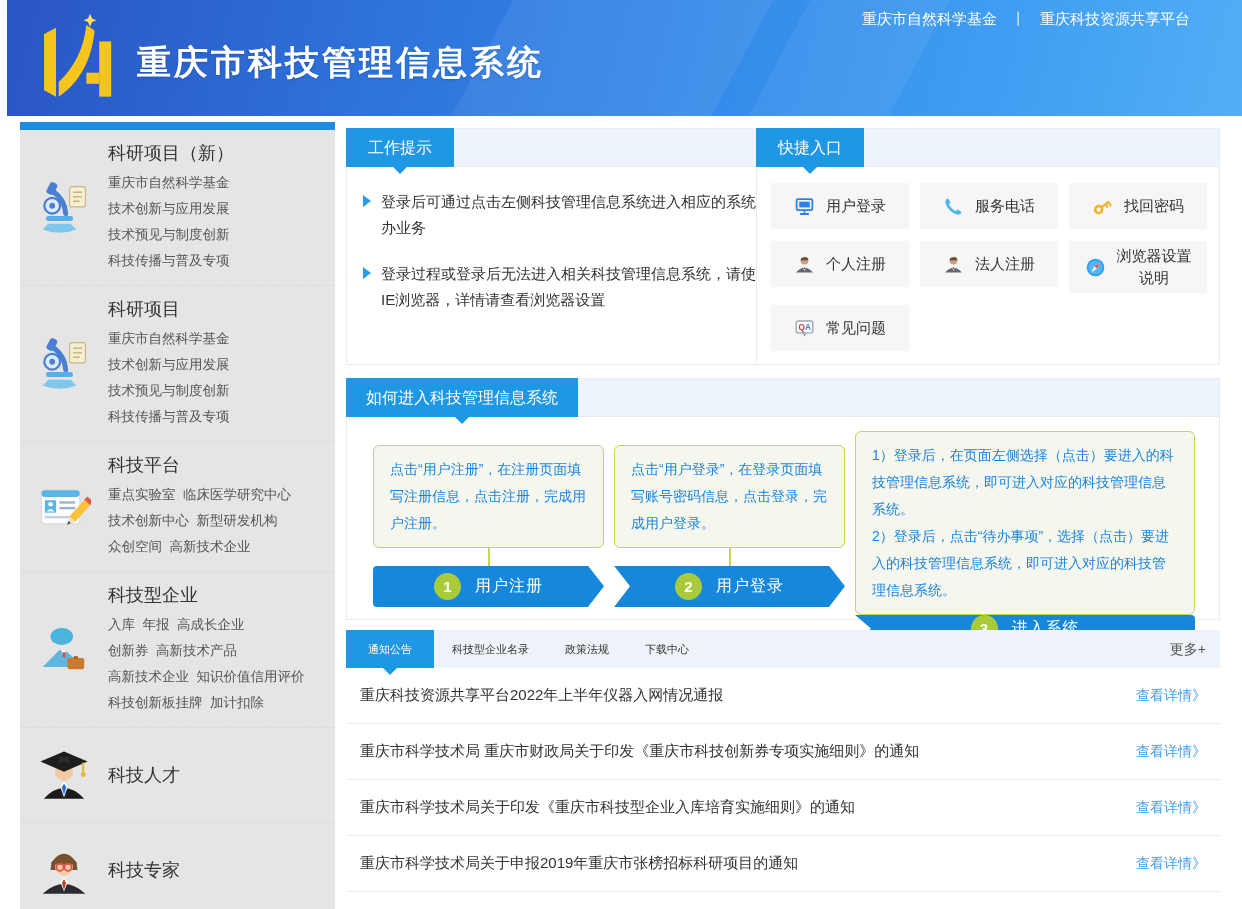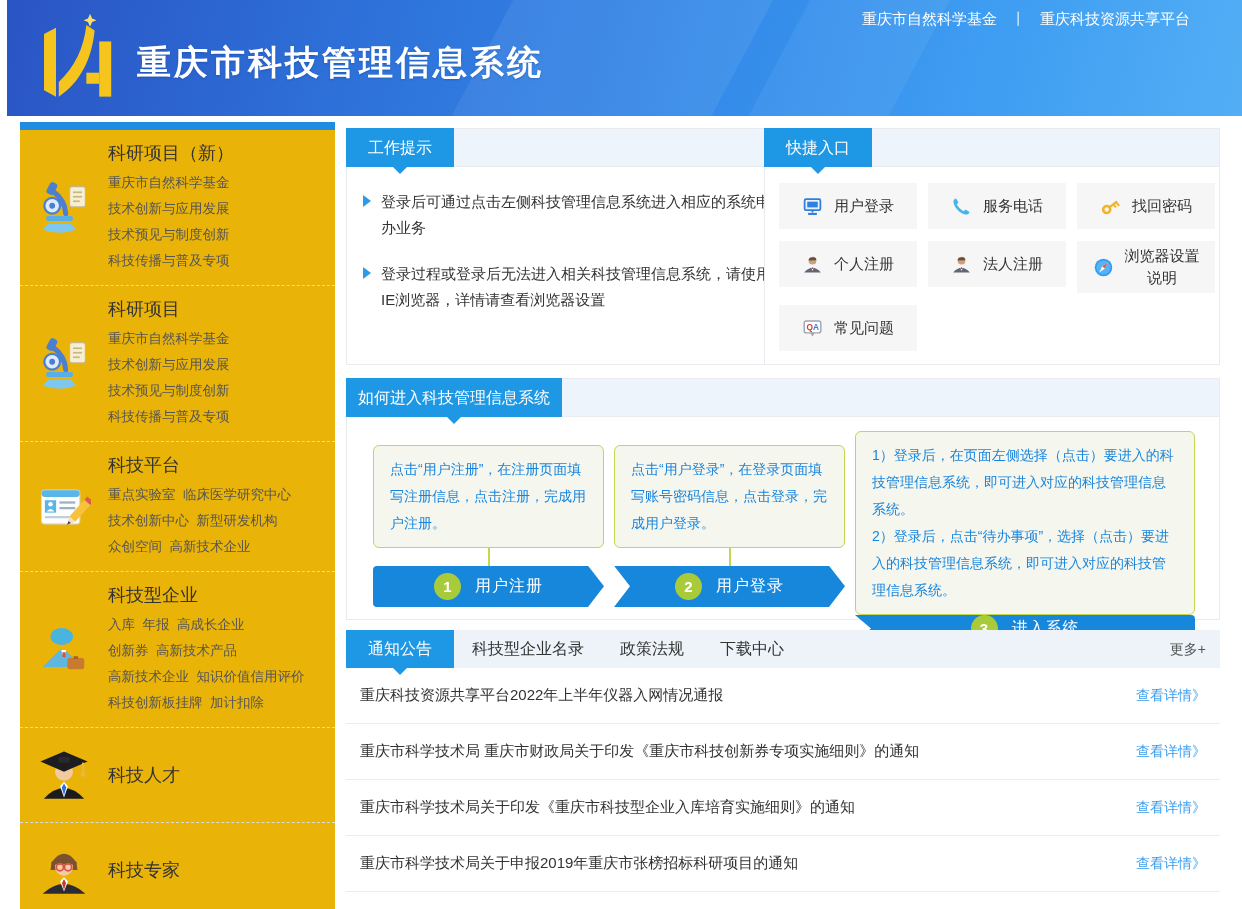--- a/index.html
+++ b/index.html
@@ -16,21 +16,21 @@
   .header::after { content:""; position:absolute; left:62%; top:-40px; width:140px; height:220px;
     background:rgba(255,255,255,0.06); transform:skewX(-28deg); }
   .logo { position:absolute; left:26px; top:10px; width:92px; height:96px; z-index:2; }
   .site-title { position:absolute; left:130px; top:40px; color:#fff; font-size:34px; font-weight:bold;
     letter-spacing:3px; font-family:Liberation Serif, serif; z-index:2; text-shadow:0 1px 2px rgba(0,40,100,.25); }
   .top-links { position:absolute; right:52px; top:10px; color:#fff; font-size:15px; z-index:2; display:flex; gap:14px; align-items:center; }
   .top-links a { color:#fff; text-decoration:none; cursor:pointer; }
   .top-links .sep { opacity:.85; }
 
   
-  .sidebar { position:absolute; left:20px; top:122px; width:315px; bottom:0; background:#eab308; }
+  .sidebar { position:absolute; left:20px; top:122px; width:315px; bottom:0; background:#e5e5e5; }
   .side-topbar { height:8px; background:#1e8ce0; }
   .side-item { display:flex; align-items:center; border-bottom:1px dashed #d9d9d9; padding:11px 0; cursor:pointer; }
   .side-item.solo { padding:20px 0; }
   .side-icon { flex:0 0 88px; display:flex; justify-content:center; }
   .side-icon svg { width:54px; height:54px; }
   .side-text { flex:1; padding-right:4px; }
   .side-title { font-size:18px; color:#333; margin-bottom:5px; }
   .side-links { font-size:13.5px; color:#555; line-height:26px; white-space:pre-wrap; }
   .solo .side-title { margin-bottom:0; }
 
@@ -44,50 +44,50 @@
   .panel-tab::after { content:""; position:absolute; left:50%; bottom:-7px; margin-left:-7px;
     border-left:7px solid transparent; border-right:7px solid transparent; border-top:7px solid #1e97e4; }
 
   .tips-panel { left:0; top:6px; width:448px; height:237px; }
   .tips-body { padding:22px 18px 0 16px; }
   .tip-item { display:flex; margin-bottom:20px; cursor:default; }
   .tip-marker { flex:0 0 8px; margin-top:6px; margin-right:10px;
     border-left:8px solid #2e9be8; border-top:6px solid transparent; border-bottom:6px solid transparent; height:0; }
   .tip-text { font-size:15px; color:#333; line-height:26px; }
 
-  .quick-panel { left:410px; right:0; top:6px; height:237px;margin-left:8px; }
+  .quick-panel { left:410px; right:0; top:6px; height:237px; }
   .quick-body { padding:16px 14px; display:grid; grid-template-columns:repeat(3,138px); gap:12px 11px; align-items:start; }
   .quick-btn { background:#f6f6f6; min-height:46px; display:flex; align-items:center; justify-content:center;
     gap:11px; font-size:15px; color:#333; cursor:pointer; padding:4px 6px; }
   .quick-btn svg { width:21px; height:21px; flex:0 0 21px; }
   .quick-btn .lbl { white-space:pre-line; text-align:center; line-height:22px; }
 
   .guide-panel { left:0; right:0; top:256px; height:242px; }
-  .guide-tab { padding:0 12px;text-align:right; }
+  .guide-tab { padding:0 20px;text-align:right; }
   .guide-body { position:absolute; left:0; right:0; top:38px; bottom:0; padding:14px 24px 12px 26px;
     display:flex; gap:10px; }
   .guide-col { display:flex; flex-direction:column; }
   .guide-col.c1, .guide-col.c2 { width:231px; }
   .guide-col.c3 { flex:1; }
   .guide-box { border:1px solid #c3d74f; border-radius:6px; background:#f5f7ef; color:#1a85dc;
     font-size:14px; line-height:27px; padding:10px 16px; flex:1; display:flex; align-items:center; }
   .guide-box .bx { white-space:pre-line; }
   .c1 .guide-box, .c2 .guide-box { margin-top:14px; }
   .guide-link { width:2px; height:18px; background:#c3d74f; margin:0 auto; }
   .step-bar { height:42px; background:#1787dc; color:#fff; display:flex; align-items:center; justify-content:center; gap:14px; }
   .c1 .step-bar { clip-path:polygon(0 0, calc(100% - 16px) 0, 100% 50%, calc(100% - 16px) 100%, 0 100%); border-radius:4px 0 0 4px; }
   .c2 .step-bar { clip-path:polygon(0 0, calc(100% - 16px) 0, 100% 50%, calc(100% - 16px) 100%, 0 100%, 16px 50%); }
   .c3 .step-bar { clip-path:polygon(0 0, 100% 0, 100% 100%, 0 100%, 16px 50%); border-radius:0 4px 4px 0; }
   .step-num { width:27px; height:27px; border-radius:50%; background:#a9cb3a; color:#fff; font-size:15px; font-weight:bold;
     display:flex; align-items:center; justify-content:center; }
   .step-label { font-size:16px; letter-spacing:1px; }
 
   .notice-panel { left:0; right:0; top:508px; bottom:0; border:none; }
   .notice-tabs { height:38px; background:#edf3f9; display:flex; align-items:center; position:relative; }
-  .ntab { font-size:16px; color:#333; padding:0 18px; line-height:38px; cursor:pointer; }
+  .ntab { font-size:11px; color:#333; padding:0 18px; line-height:38px; cursor:pointer; }
   .ntab.active { background:#1e97e4; color:#fff; position:relative; padding:0 22px; }
   .ntab.active::after { content:""; position:absolute; left:50%; bottom:-7px; margin-left:-7px;
     border-left:7px solid transparent; border-right:7px solid transparent; border-top:7px solid #1e97e4; }
   .more-link { position:absolute; right:14px; top:0; line-height:38px; font-size:14px; color:#555; cursor:pointer; }
   .news-list { background:#fff; }
   .news-row { height:56px; display:flex; align-items:center; justify-content:space-between;
     border-bottom:1px solid #ececec; padding:0 14px 0 14px; cursor:pointer; }
   .news-title { font-size:15px; color:#333; }
   .news-detail { font-size:14px; color:#3b9ff0; flex:0 0 auto; }
 </style>

